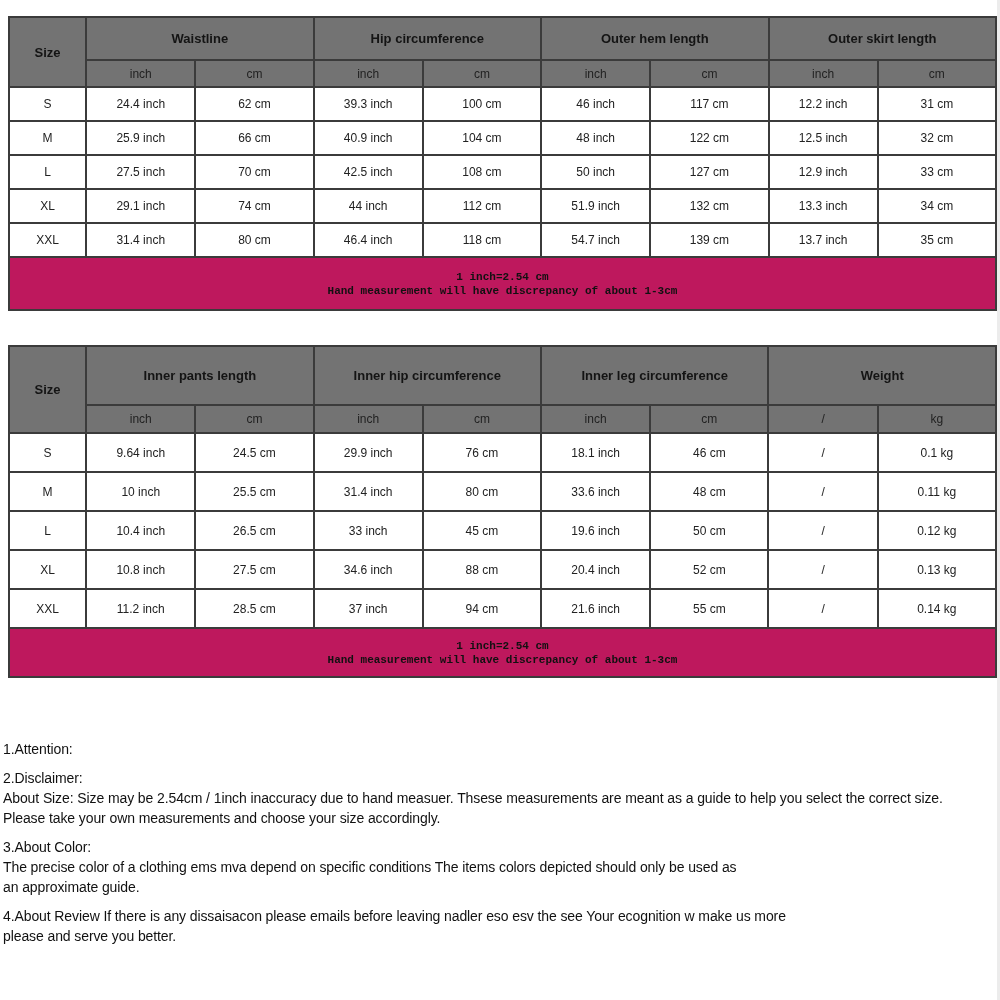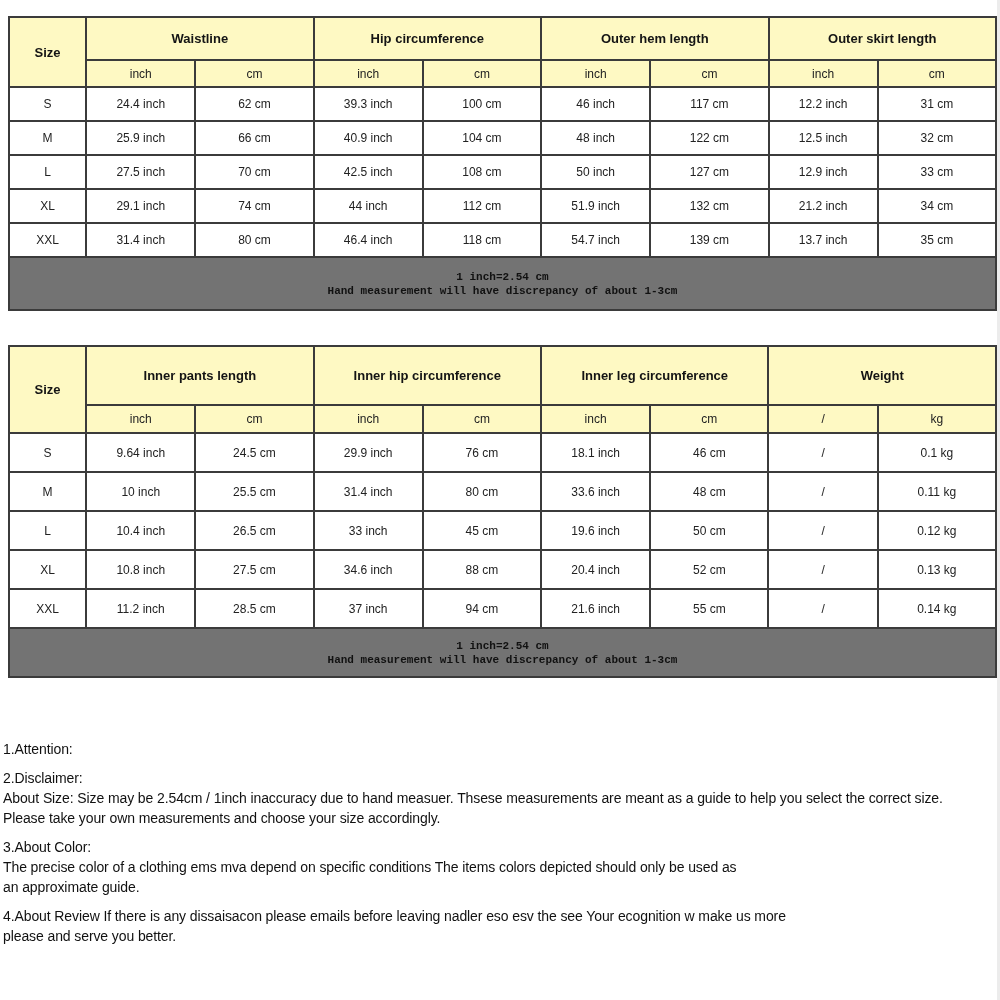--- a/index.html
+++ b/index.html
@@ -11,28 +11,28 @@
 
   .tablewrap { position:absolute; left:8px; width:989px; }
   .tablewrap.pos1 { top:16px; }
   .tablewrap.pos2 { top:345px; }
 
   table.chart { border-collapse:collapse; width:100%; table-layout:fixed; }
   table.chart th, table.chart td {
     border:2px solid #3b3b3b; text-align:center; vertical-align:middle;
     padding:0; overflow:hidden;
   }
-  table.chart thead th { background:#fef9c3; }
+  table.chart thead th { background:#737373; }
   .group-th { font-size:13px; font-weight:bold; color:#141414; }
   .unit-th  { font-size:12px; font-weight:normal; color:#222222; }
   table.chart tbody th, table.chart tbody td {
     background:#ffffff; font-size:12px; font-weight:normal; color:#222222;
   }
   table.chart tfoot td {
-    background:#737373; font-family:"Liberation Mono", monospace;
+    background:#be185d; font-family:"Liberation Mono", monospace;
     font-weight:bold; font-size:11px; line-height:14px; color:#111111;
   }
   col.col-size { width:77px; }
   col.col-in   { width:109px; }
   col.col-cm   { width:118px; }
 
   .t1 tr.group-row th { height:41px; }
   .t1 tr.unit-row  th { height:25px; }
   .t1 tbody tr        { height:34px; }
   .t1 tfoot td        { height:51px; }
@@ -120,21 +120,21 @@
             <td>33 cm</td>
           </tr>
           <tr>
             <th>XL</th>
             <td>29.1 inch</td>
             <td>74 cm</td>
             <td>44 inch</td>
             <td>112 cm</td>
             <td>51.9 inch</td>
             <td>132 cm</td>
-            <td>21.2 inch</td>
+            <td>13.3 inch</td>
             <td>34 cm</td>
           </tr>
           <tr>
             <th>XXL</th>
             <td>31.4 inch</td>
             <td>80 cm</td>
             <td>46.4 inch</td>
             <td>118 cm</td>
             <td>54.7 inch</td>
             <td>139 cm</td>

